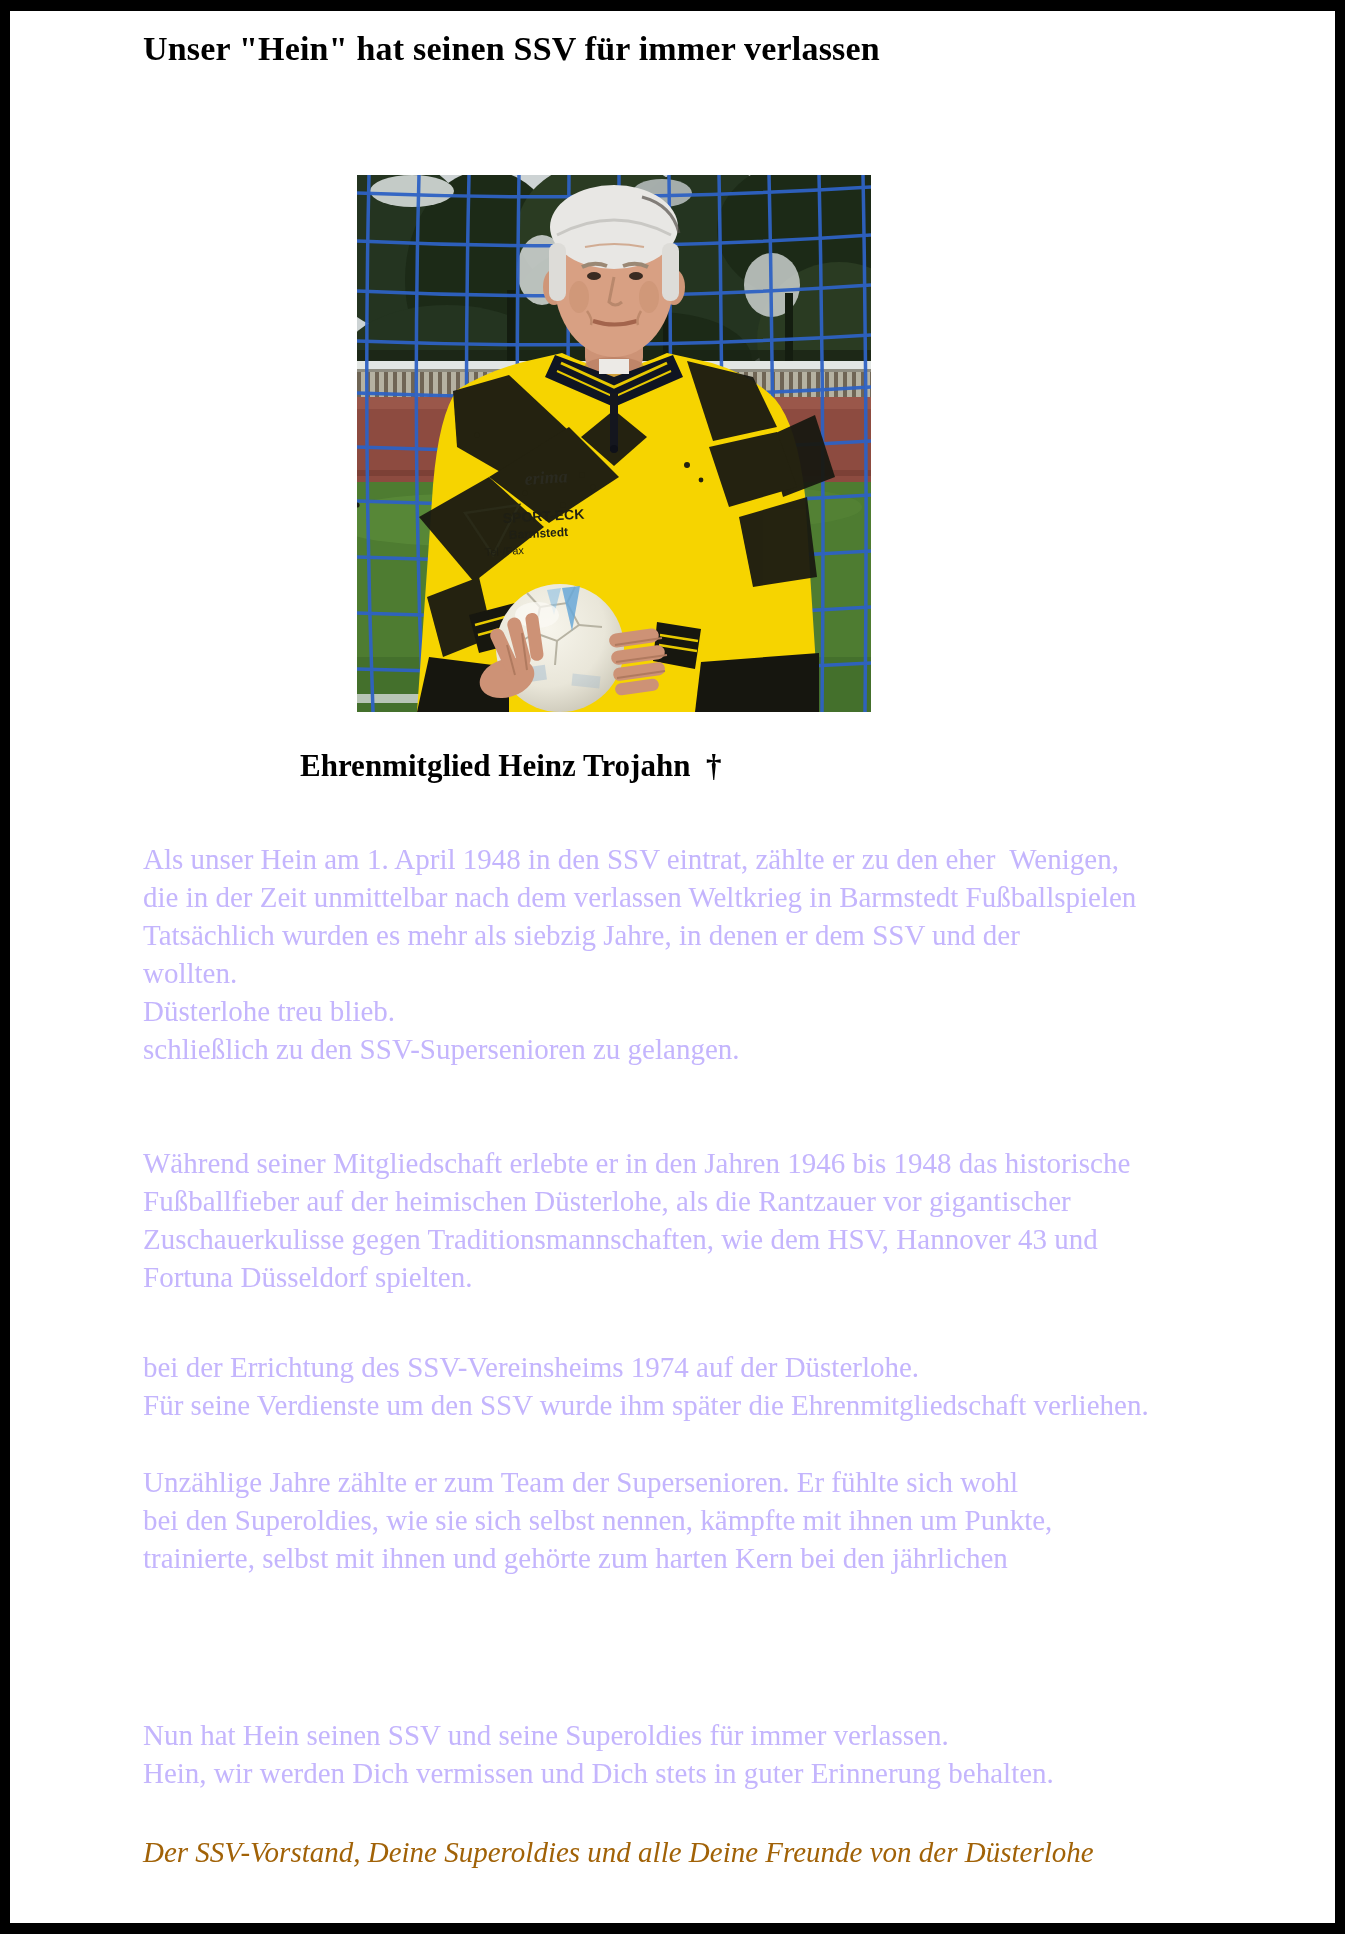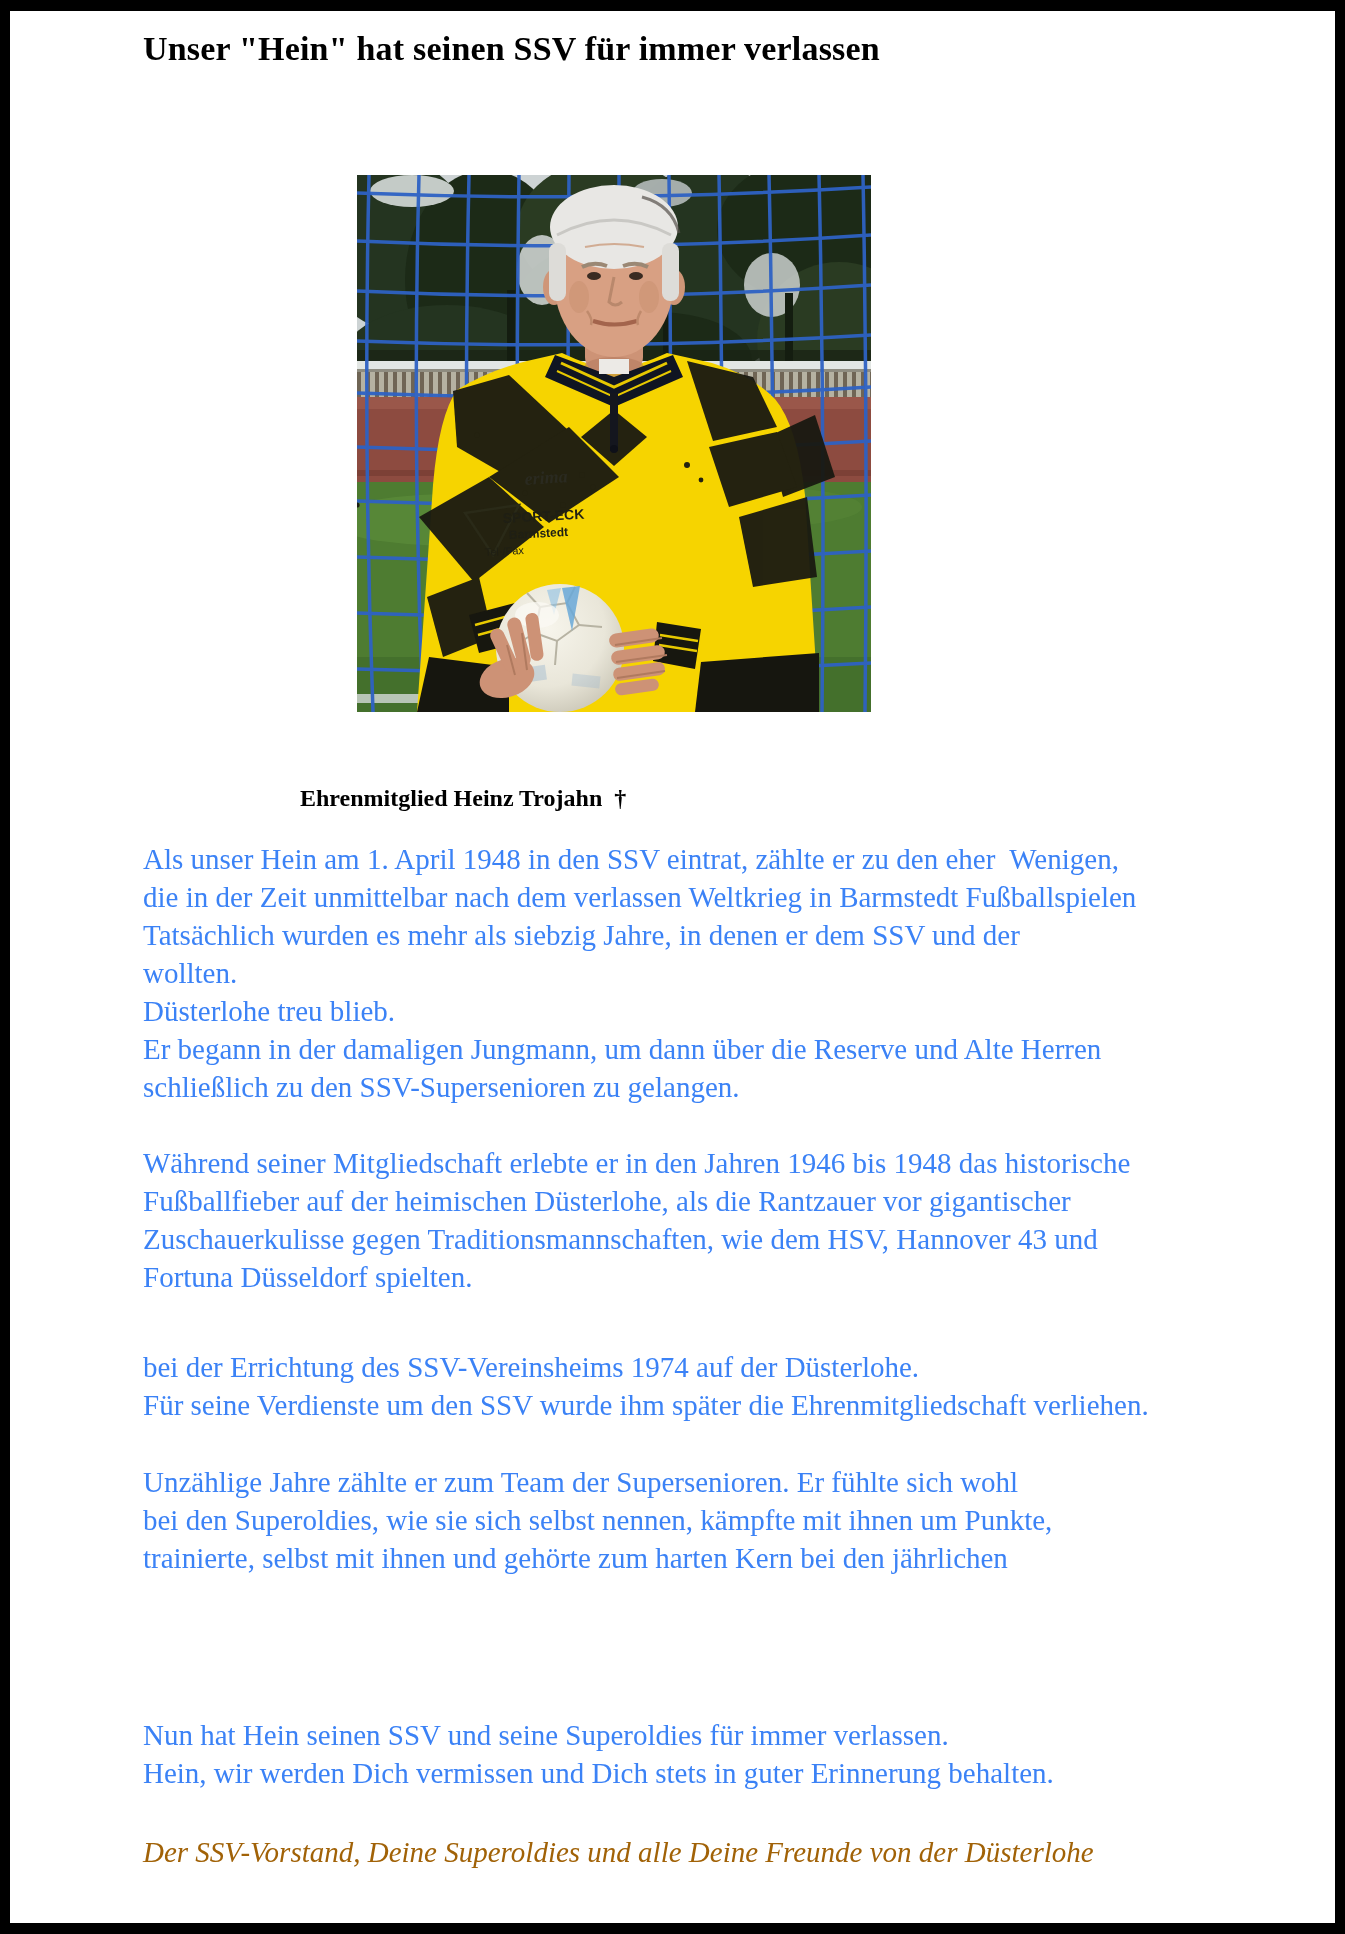--- a/index.html
+++ b/index.html
@@ -16,25 +16,25 @@
     font-size:34px; font-weight:700; color:#000; white-space:pre;
     letter-spacing:0.2px;
   }
   .photo-frame {
     position:absolute; left:357px; top:175px; width:514px; height:537px;
     overflow:hidden;
   }
   .photo-frame svg { display:block; }
   .caption {
     position:absolute; left:300px; top:748px;
-    font-size:24px; font-weight:700; color:#000; white-space:pre;margin-top:37px;
+    font-size:31px; font-weight:700; color:#000; white-space:pre;
   }
   .para { position:absolute; left:143px; width:1090px; }
   .line {
-    font-size:29px; line-height:38px; color:#3b82f6; white-space:pre;
+    font-size:29px; line-height:38px; color:#c4b5fd; white-space:pre;
   }
   .signature {
     position:absolute; left:143px; top:1836px;
     font-size:29px; font-style:italic; color:#a16207; white-space:pre;
   }
 </style>
 </head>
 <body>
 
 <div class="canvas">
@@ -228,21 +228,20 @@
   </div>
 
   <div class="caption">Ehrenmitglied Heinz Trojahn  †</div>
 
   <div class="para" style="top:840px">
     <div class="line">Als unser Hein am 1. April 1948 in den SSV eintrat, zählte er zu den eher  Wenigen,</div>
     <div class="line">die in der Zeit unmittelbar nach dem verlassen Weltkrieg in Barmstedt Fußballspielen</div>
     <div class="line">Tatsächlich wurden es mehr als siebzig Jahre, in denen er dem SSV und der</div>
     <div class="line">wollten.</div>
     <div class="line">Düsterlohe treu blieb.</div>
-    <div class="line">Er begann in der damaligen Jungmann, um dann über die Reserve und Alte Herren</div>
     <div class="line">schließlich zu den SSV-Supersenioren zu gelangen.</div>
   </div>
 
   <div class="para" style="top:1144px">
     <div class="line">Während seiner Mitgliedschaft erlebte er in den Jahren 1946 bis 1948 das historische</div>
     <div class="line">Fußballfieber auf der heimischen Düsterlohe, als die Rantzauer vor gigantischer</div>
     <div class="line">Zuschauerkulisse gegen Traditionsmannschaften, wie dem HSV, Hannover 43 und</div>
     <div class="line">Fortuna Düsseldorf spielten.</div>
   </div>
 

